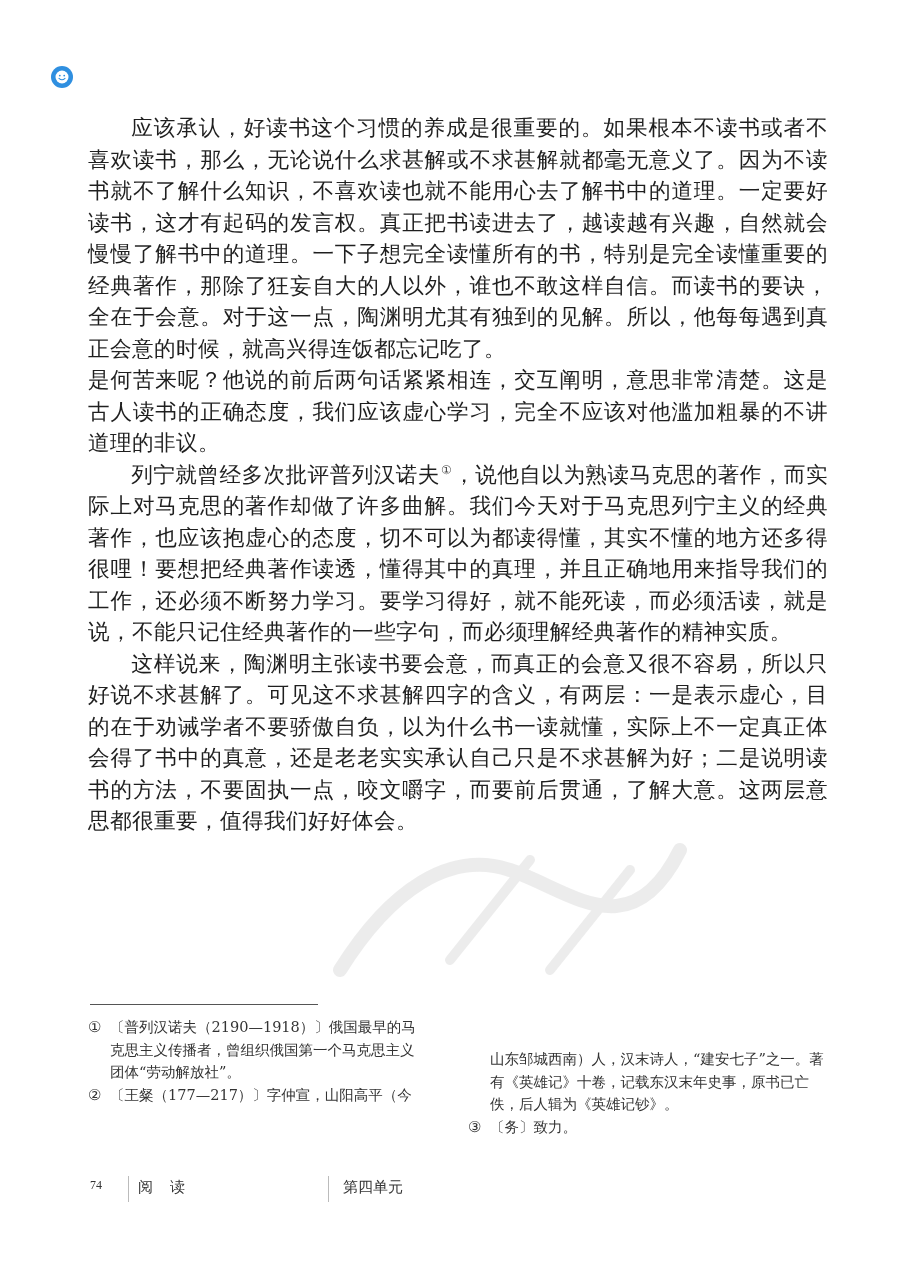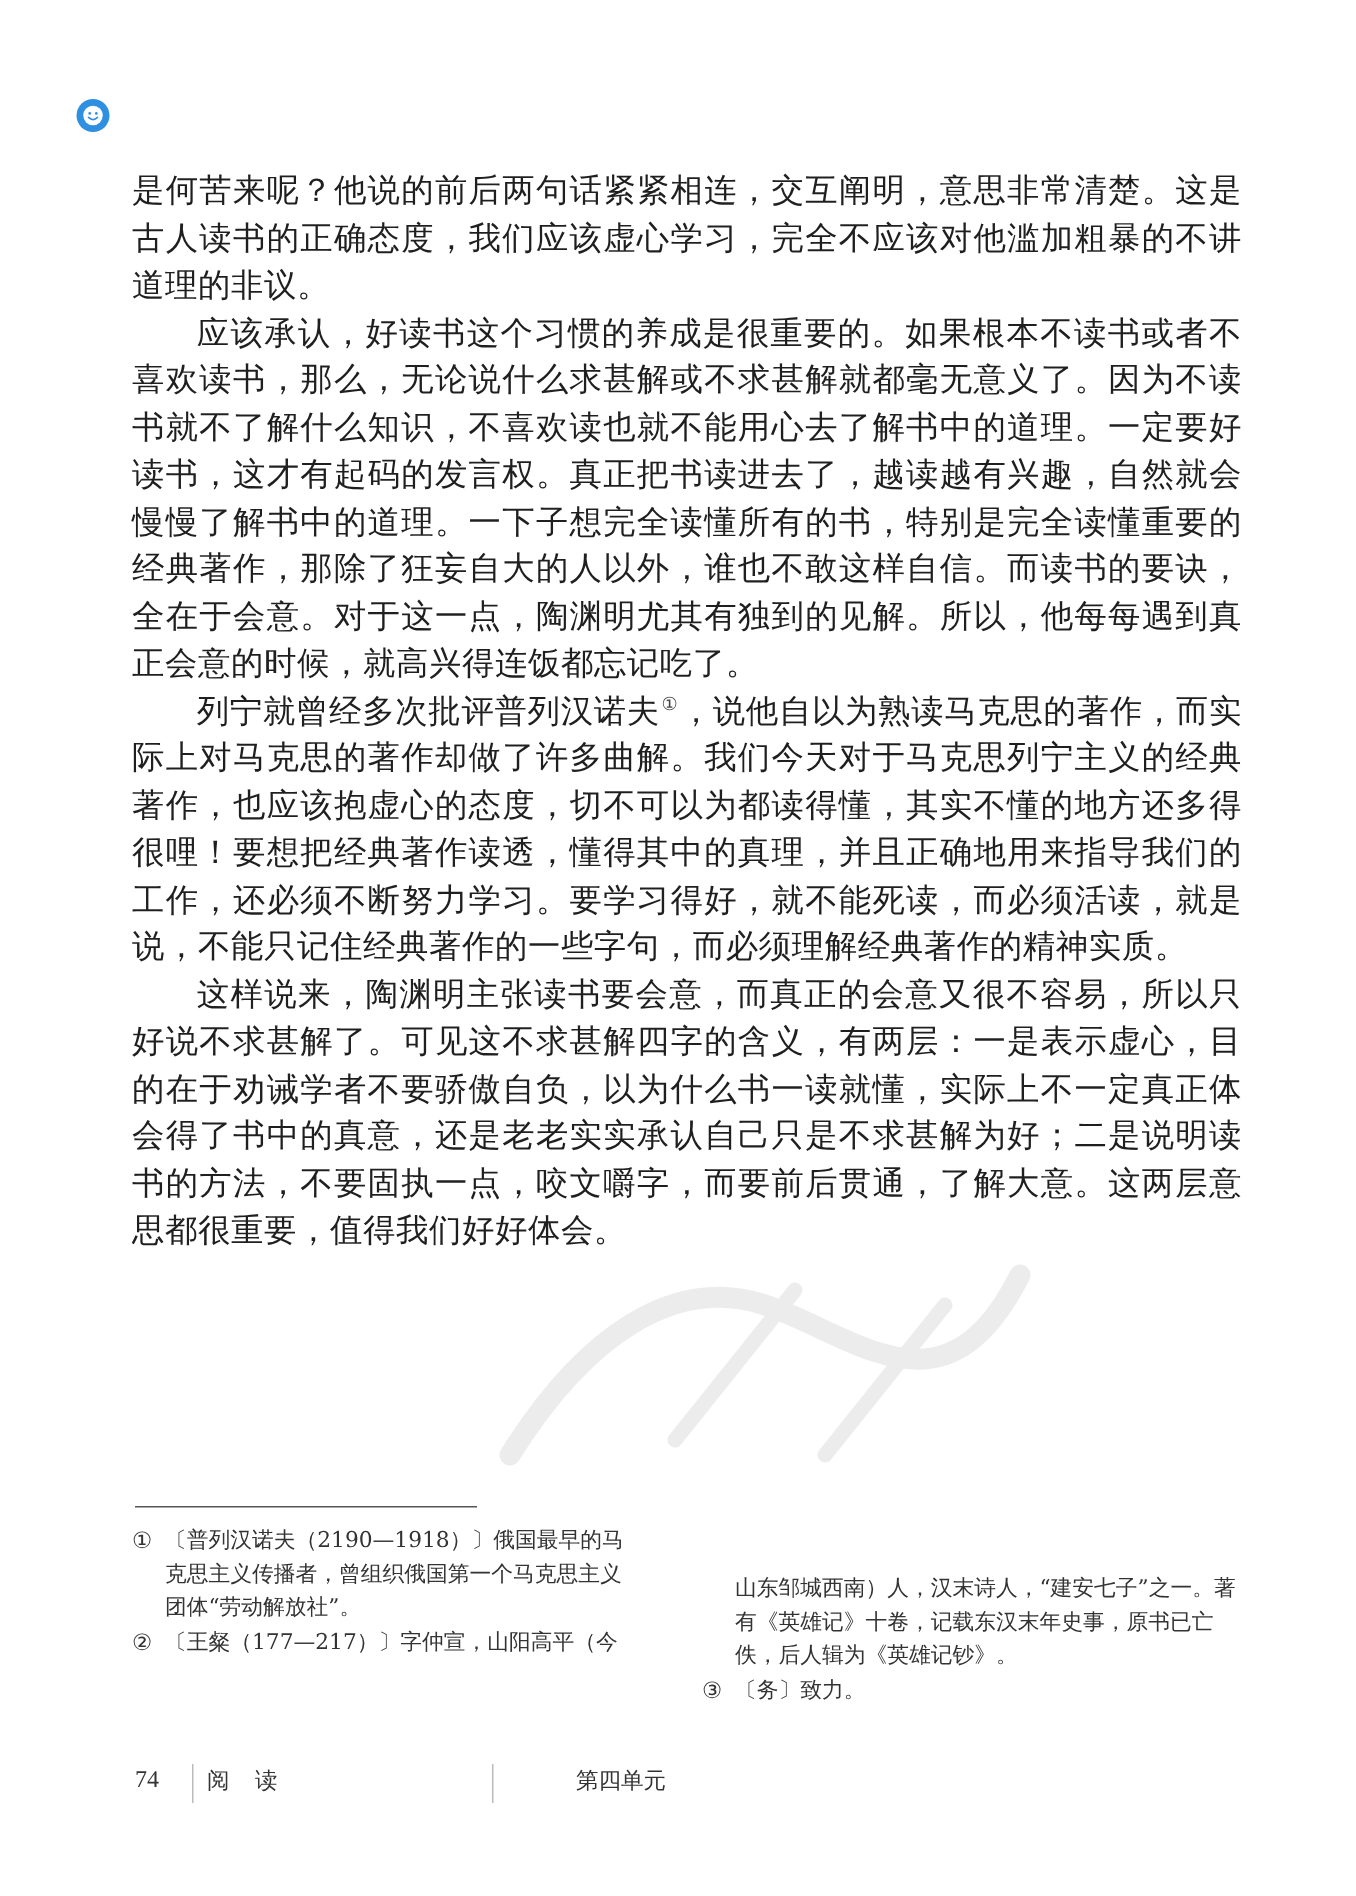--- a/index.html
+++ b/index.html
@@ -104,21 +104,21 @@
       width: 420px;
       height: 26px;
       font-size: 15px;
       color: #333;
     }
     .footer .page-num {
       position: absolute;
       left: 0;
       top: 2px;
       font-family: "Liberation Serif", serif;
-      font-size: 16px;
+      font-size: 12px;
     }
     .footer .sep1 {
       position: absolute;
       left: 38px;
       top: 0;
       width: 1px;
       height: 26px;
       background: #bbb;
     }
     .footer .section {
@@ -133,21 +133,20 @@
       left: 238px;
       top: 0;
       width: 1px;
       height: 26px;
       background: #bbb;
     }
     .footer .unit {
       position: absolute;
       left: 253px;
       top: 2px;
-      margin-left: 41px;
     }
   </style>
 </head>
 <body>
 
 <div class="page-icon">
   <svg width="16" height="16" viewBox="0 0 16 16">
     <circle cx="8" cy="8" r="6.5" fill="#ffffff"></circle>
     <circle cx="5.8" cy="6.6" r="0.9" fill="#2f8fe0"></circle>
     <circle cx="10.2" cy="6.6" r="0.9" fill="#2f8fe0"></circle>
@@ -155,22 +154,22 @@
   </svg>
 </div>
 
 <svg class="watermark" viewBox="0 0 360 150">
   <path d="M10 140 C60 60, 120 20, 180 40 S 300 120, 350 20" stroke="#999" stroke-width="14" fill="none" stroke-linecap="round"></path>
   <path d="M120 130 L200 30" stroke="#999" stroke-width="10" fill="none" stroke-linecap="round"></path>
   <path d="M220 140 L300 40" stroke="#999" stroke-width="10" fill="none" stroke-linecap="round"></path>
 </svg>
 
 <div class="body-text" id="article-body">
+    <p class="para indent"><span>应该承认，好读书这个习惯的养成是很重要的。如果根本不读书或者不喜欢读书，那么，无论说什么求甚解或不求甚解就都毫无意义了。因为不读书就不了解什么知识，不喜欢读也就不能用心去了解书中的道理。一定要好读书，这才有起码的发言权。真正把书读进去了，越读越有兴趣，自然就会慢慢了解书中的道理。一下子想完全读懂所有的书，特别是完全读懂重要的经典著作，那除了狂妄自大的人以外，谁也不敢这样自信。而读书的要诀，全在于会意。对于这一点，陶渊明尤其有独到的见解。所以，他每每遇到真正会意的时候，就高兴得连饭都忘记吃了。</span></p>
     <p class="para first-cont"><span>是何苦来呢？他说的前后两句话紧紧相连，交互阐明，意思非常清楚。这是古人读书的正确态度，我们应该虚心学习，完全不应该对他滥加粗暴的不讲道理的非议。</span></p>
-    <p class="para indent"><span>应该承认，好读书这个习惯的养成是很重要的。如果根本不读书或者不喜欢读书，那么，无论说什么求甚解或不求甚解就都毫无意义了。因为不读书就不了解什么知识，不喜欢读也就不能用心去了解书中的道理。一定要好读书，这才有起码的发言权。真正把书读进去了，越读越有兴趣，自然就会慢慢了解书中的道理。一下子想完全读懂所有的书，特别是完全读懂重要的经典著作，那除了狂妄自大的人以外，谁也不敢这样自信。而读书的要诀，全在于会意。对于这一点，陶渊明尤其有独到的见解。所以，他每每遇到真正会意的时候，就高兴得连饭都忘记吃了。</span></p>
     <p class="para indent"><span>列宁就曾经多次批评普列汉诺夫</span><sup class="fn">①</sup><span>，说他自以为熟读马克思的著作，而实际上对马克思的著作却做了许多曲解。我们今天对于马克思列宁主义的经典著作，也应该抱虚心的态度，切不可以为都读得懂，其实不懂的地方还多得很哩！要想把经典著作读透，懂得其中的真理，并且正确地用来指导我们的工作，还必须不断努力学习。要学习得好，就不能死读，而必须活读，就是说，不能只记住经典著作的一些字句，而必须理解经典著作的精神实质。</span></p>
     <p class="para indent"><span>这样说来，陶渊明主张读书要会意，而真正的会意又很不容易，所以只好说不求甚解了。可见这不求甚解四字的含义，有两层：一是表示虚心，目的在于劝诫学者不要骄傲自负，以为什么书一读就懂，实际上不一定真正体会得了书中的真意，还是老老实实承认自己只是不求甚解为好；二是说明读书的方法，不要固执一点，咬文嚼字，而要前后贯通，了解大意。这两层意思都很重要，值得我们好好体会。</span></p>
   </div>
 
 <div class="rule"></div>
 
 <div class="notes">
   <div class="notes-col left">
     <div class="note">
       <span class="note-num">①</span>

